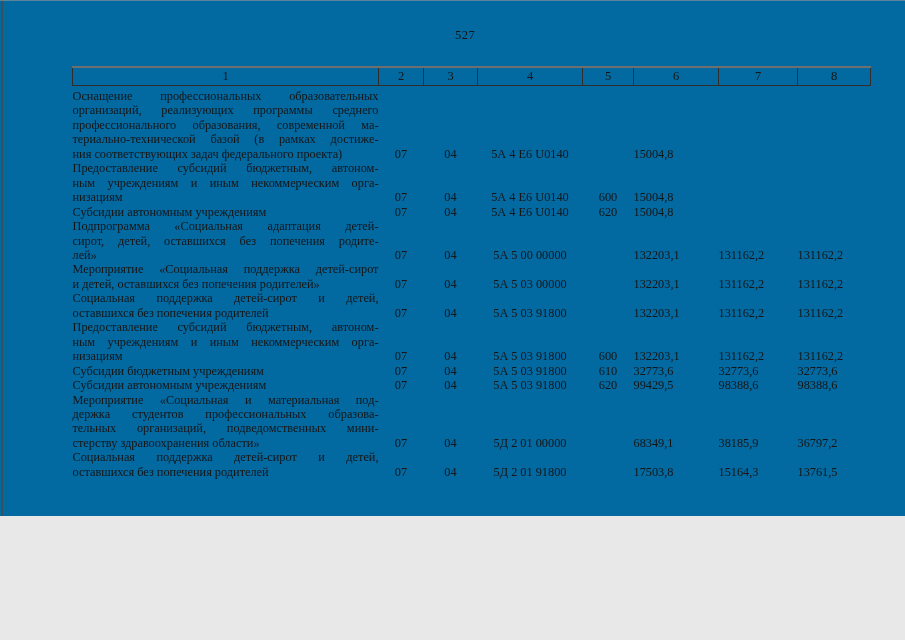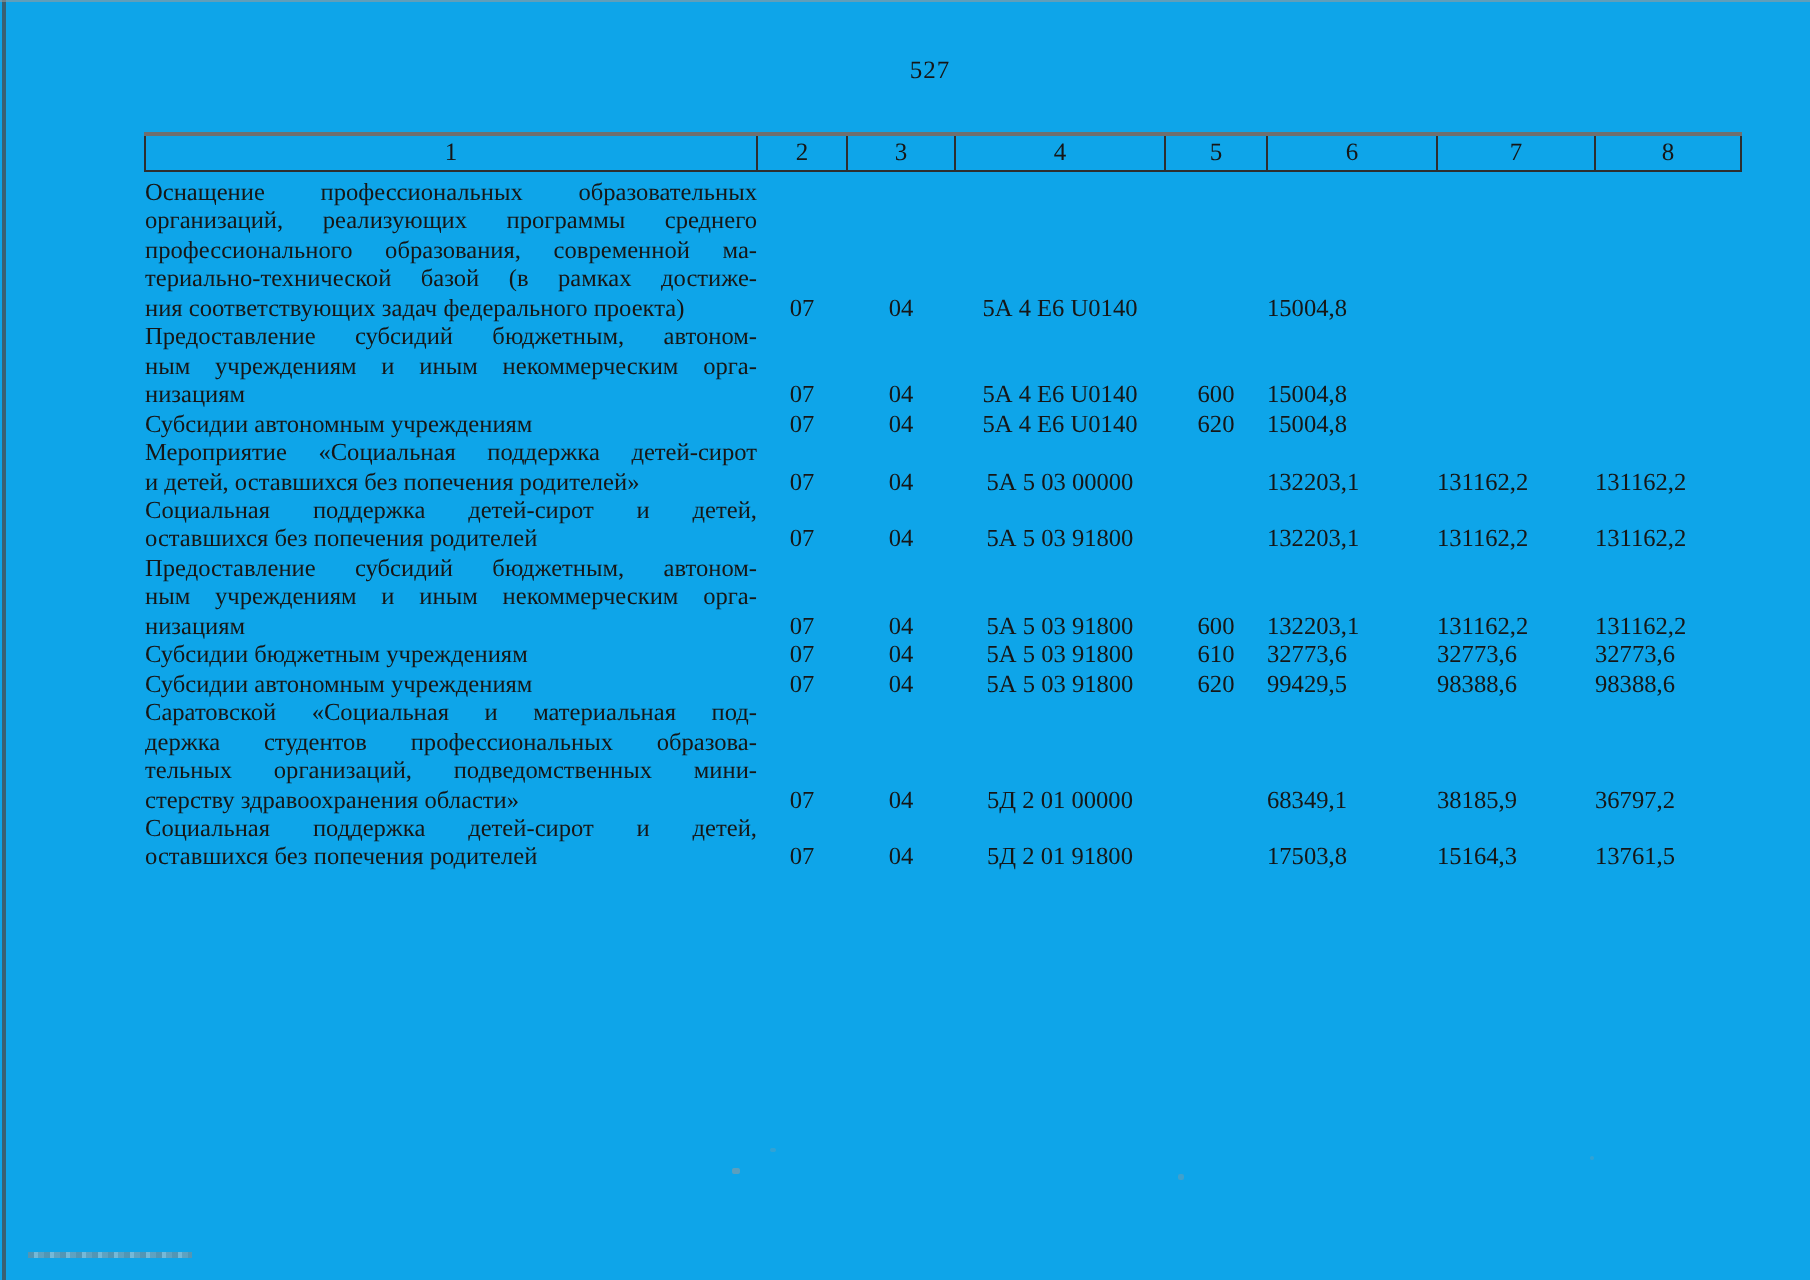--- a/index.html
+++ b/index.html
@@ -3,22 +3,22 @@
 <meta charset="utf-8">
 <style>
   html, body { margin: 0; padding: 0; }
   body {
     font-family: "Liberation Serif", "DejaVu Serif", serif;
     background: #e8e8e8;
   }
   .page {
     position: relative;
     width: 905px;
-    height: 640px;
-    background: #0ea5e9;
+    height: 516px;
+    background: #0369a1;
     color: #161616;
     overflow: hidden;
   }
   
   .edge-left {
     position: absolute; left: 1px; top: 0; width: 2px; height: 640px;
     background: #4a4a4a; opacity: .75;
   }
   .edge-top {
     position: absolute; left: 0; top: 0; width: 905px; height: 1px;
@@ -148,20 +148,34 @@
           <td class="cc">07</td>
           <td class="cc">04</td>
           <td class="cl">5А 4 Е6 U0140</td>
           <td class="cc">620</td>
           <td class="cr c6">15004,8</td>
           <td class="cr c7"></td>
           <td class="cr c8"></td>
         </tr>
         <tr>
           <td class="name-cell">
+            <div class="line just">Подпрограмма «Социальная адаптация детей-</div>
+            <div class="line just">сирот, детей, оставшихся без попечения родите-</div>
+            <div class="line">лей»</div>
+          </td>
+          <td class="cc">07</td>
+          <td class="cc">04</td>
+          <td class="cl">5А 5 00 00000</td>
+          <td class="cc"></td>
+          <td class="cr c6">132203,1</td>
+          <td class="cr c7">131162,2</td>
+          <td class="cr c8">131162,2</td>
+        </tr>
+        <tr>
+          <td class="name-cell">
             <div class="line just">Мероприятие «Социальная поддержка детей-сирот</div>
             <div class="line">и детей, оставшихся без попечения родителей»</div>
           </td>
           <td class="cc">07</td>
           <td class="cc">04</td>
           <td class="cl">5А 5 03 00000</td>
           <td class="cc"></td>
           <td class="cr c6">132203,1</td>
           <td class="cr c7">131162,2</td>
           <td class="cr c8">131162,2</td>
@@ -212,21 +226,21 @@
           <td class="cc">07</td>
           <td class="cc">04</td>
           <td class="cl">5А 5 03 91800</td>
           <td class="cc">620</td>
           <td class="cr c6">99429,5</td>
           <td class="cr c7">98388,6</td>
           <td class="cr c8">98388,6</td>
         </tr>
         <tr>
           <td class="name-cell">
-            <div class="line just">Саратовской «Социальная и материальная под-</div>
+            <div class="line just">Мероприятие «Социальная и материальная под-</div>
             <div class="line just">держка студентов профессиональных образова-</div>
             <div class="line just">тельных организаций, подведомственных мини-</div>
             <div class="line">стерству здравоохранения области»</div>
           </td>
           <td class="cc">07</td>
           <td class="cc">04</td>
           <td class="cl">5Д 2 01 00000</td>
           <td class="cc"></td>
           <td class="cr c6">68349,1</td>
           <td class="cr c7">38185,9</td>

